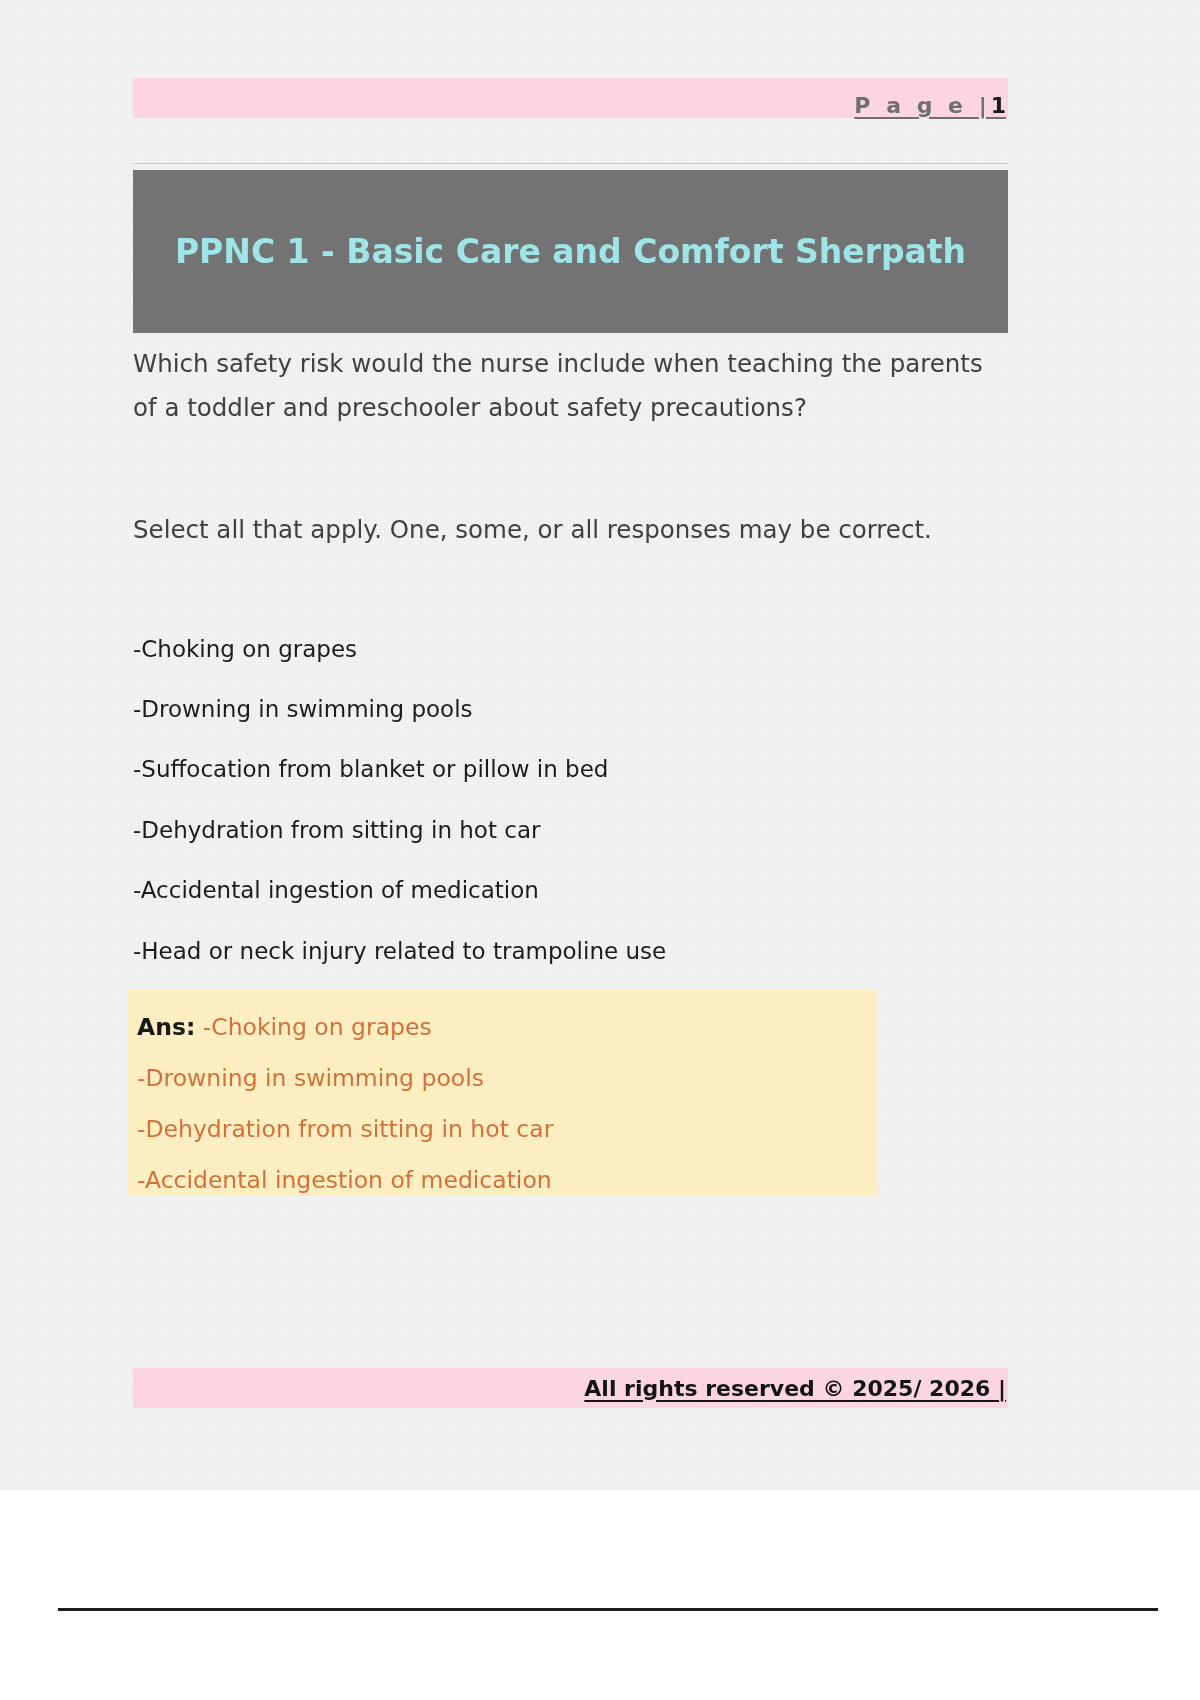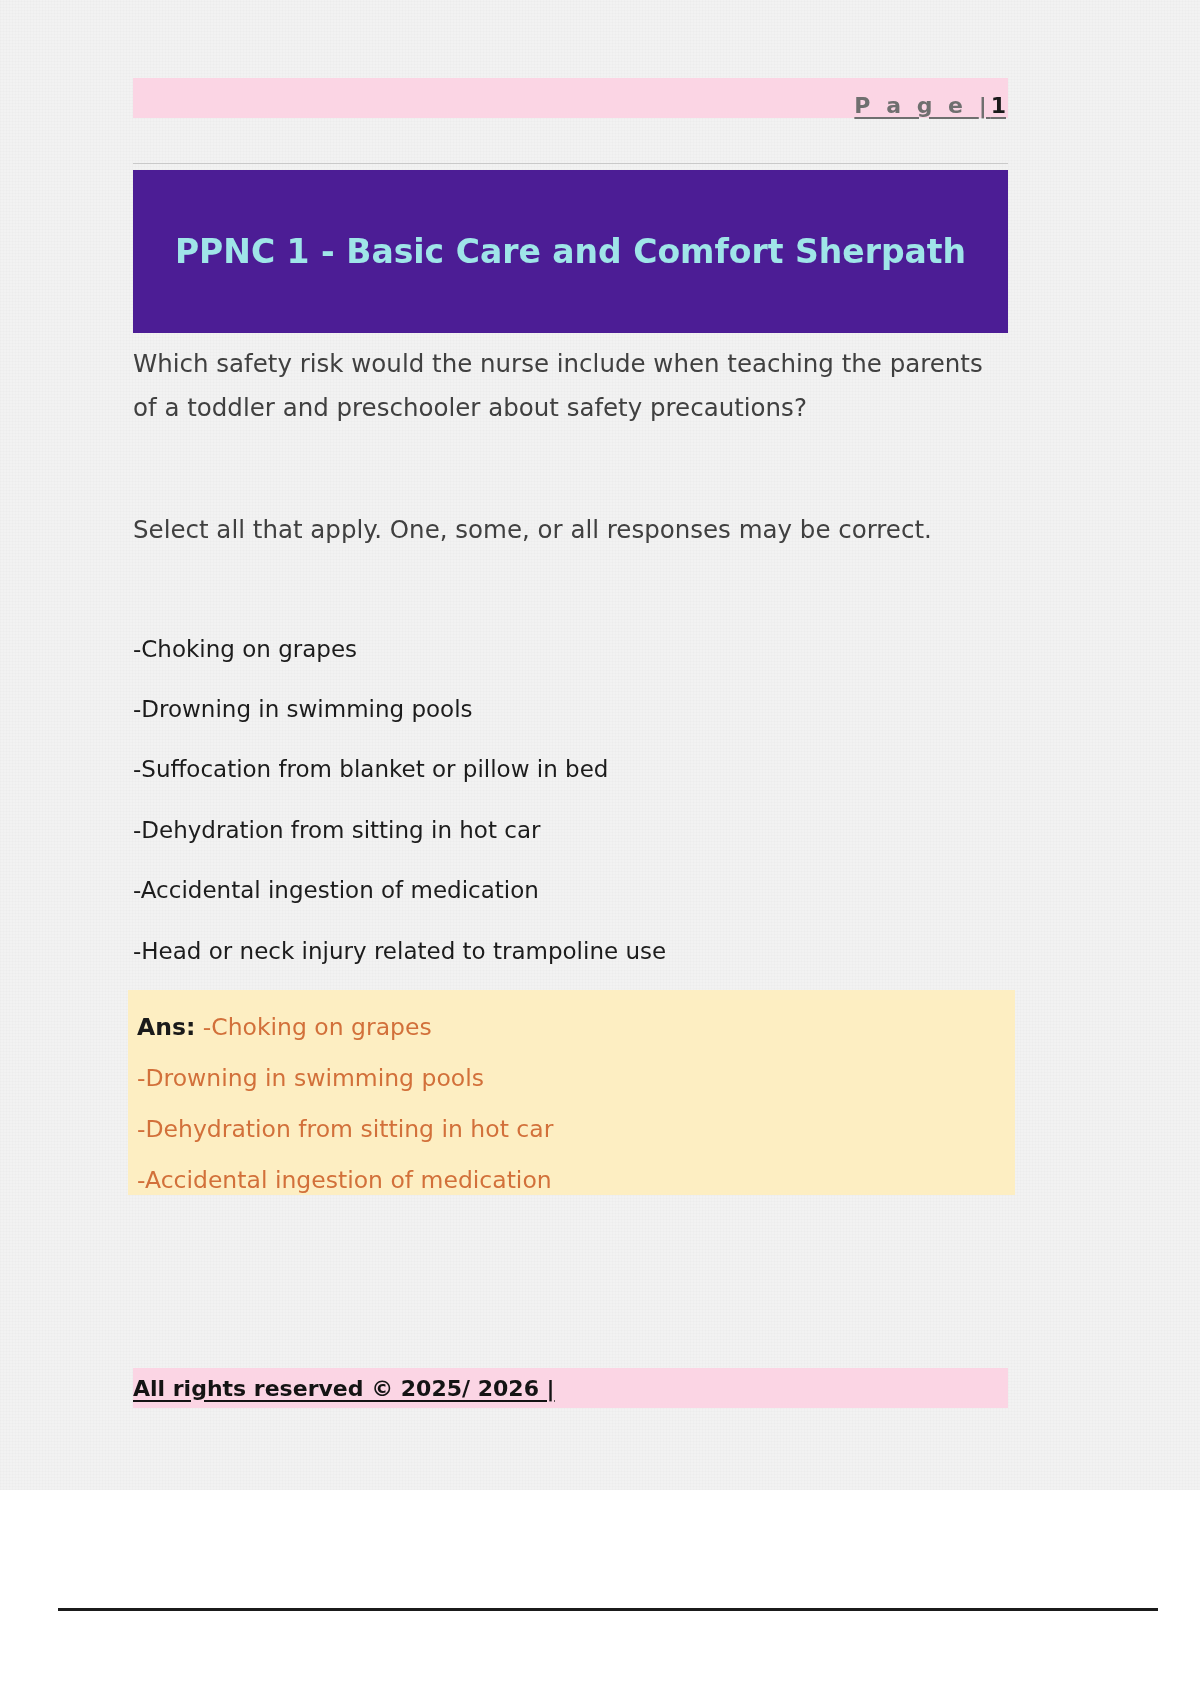--- a/index.html
+++ b/index.html
@@ -97,21 +97,21 @@
     background: #c9c9c9;
   }
 
   
   #title-banner {
     position: absolute;
     left: 133px;
     top: 170px;
     width: 875px;
     height: 163px;
-    background: #4c1d95;
+    background: #737373;
     display: flex;
     flex-direction: column;
     align-items: center;
     justify-content: center;
   }
   .title-line {
     font-family: "DejaVu Sans", sans-serif;
     font-size: 33px;
     font-weight: 700;
     color: #9fe5e8;
@@ -142,21 +142,21 @@
     color: #1c1c1c;
     line-height: 30px;
     white-space: nowrap;
   }
 
   
   #answer-box {
     position: absolute;
     left: 128px;
     top: 990px;
-    width: 887px;
+    width: 750px;
     height: 205px;
     background: #fdeec2;
     box-sizing: border-box;
     padding: 12px 0 0 9px;
   }
   .ans-line {
     font-family: "DejaVu Sans", sans-serif;
     font-size: 23.5px;
     line-height: 51px;
     color: #d2703a;
@@ -170,21 +170,21 @@
   
   #footer-band {
     position: absolute;
     left: 133px;
     top: 1368px;
     width: 875px;
     height: 40px;
     background: #fbd5e4;
     display: flex;
     align-items: center;
-    justify-content: flex-start;
+    justify-content: flex-end;
   }
   .footer-text {
     font-family: "DejaVu Sans", sans-serif;
     font-size: 22px;
     font-weight: 700;
     color: #141414;
     text-decoration: underline;
     text-underline-offset: 4px;
     padding-right: 2px;
     white-space: pre;

